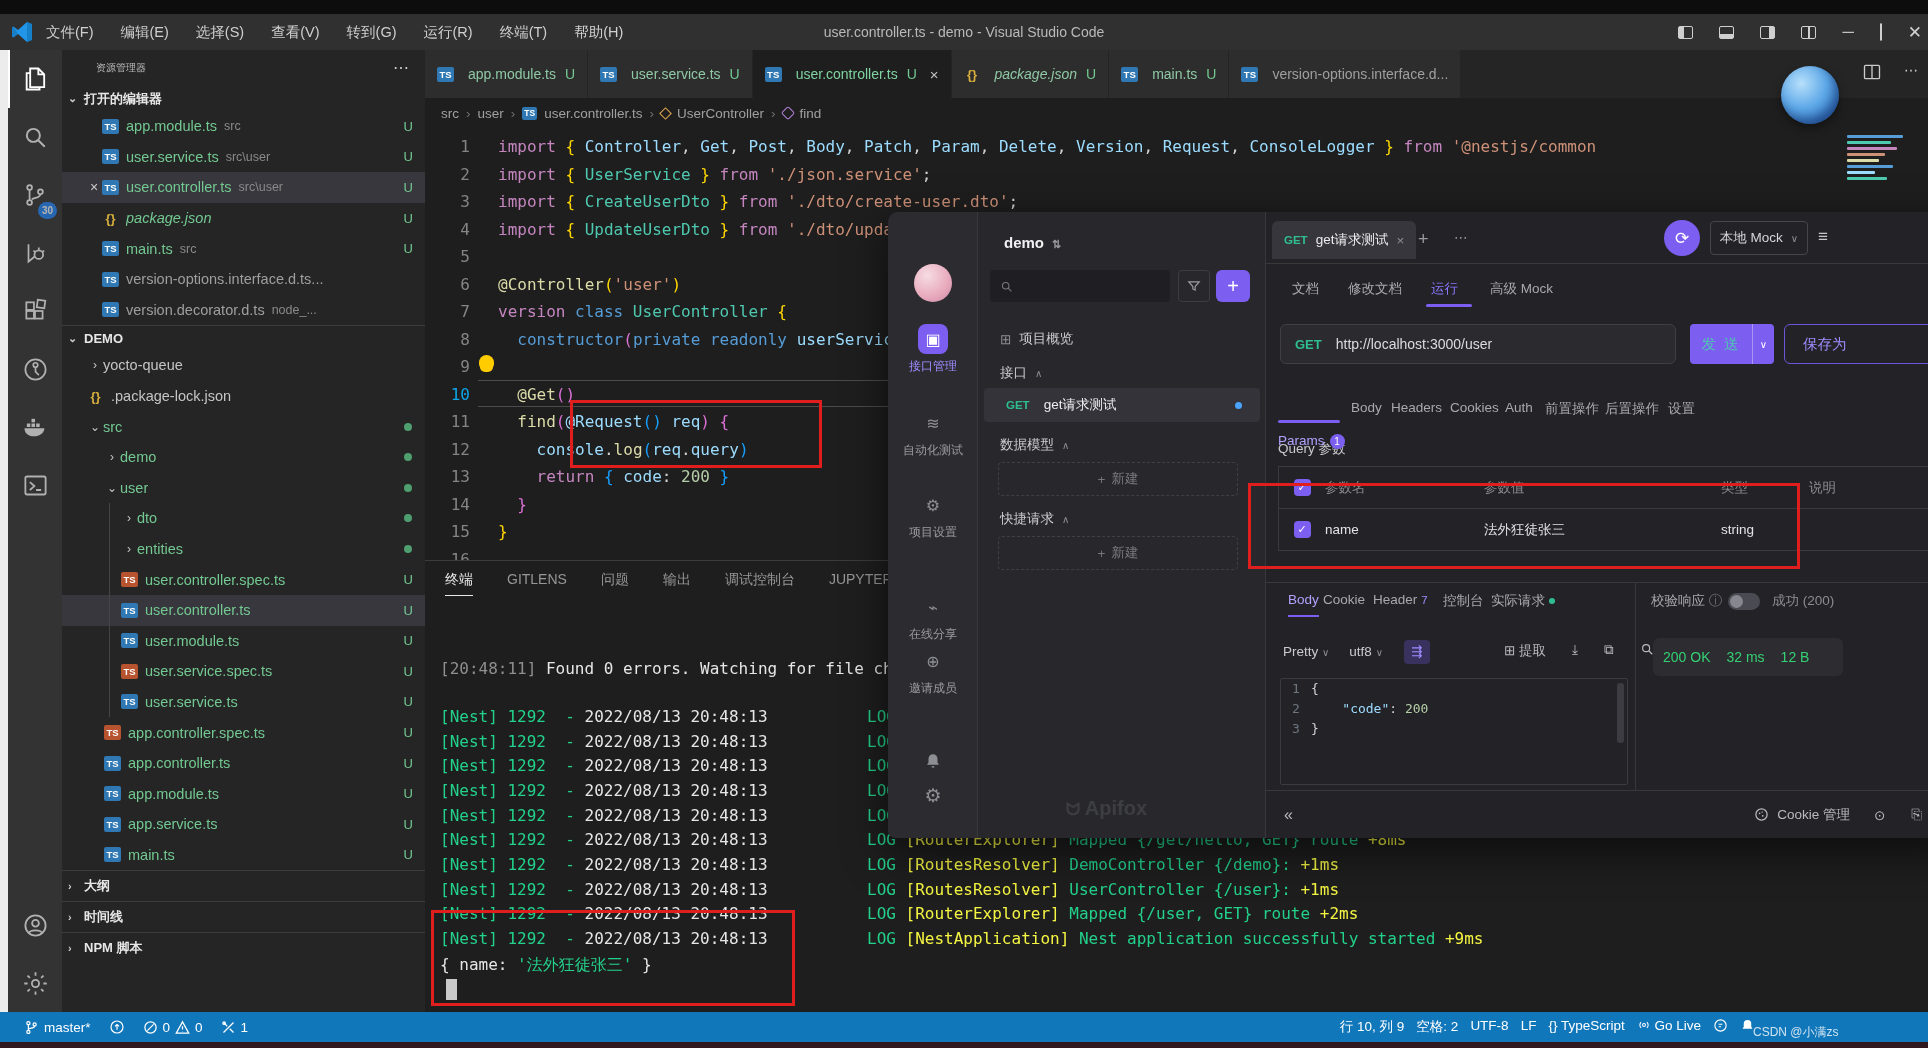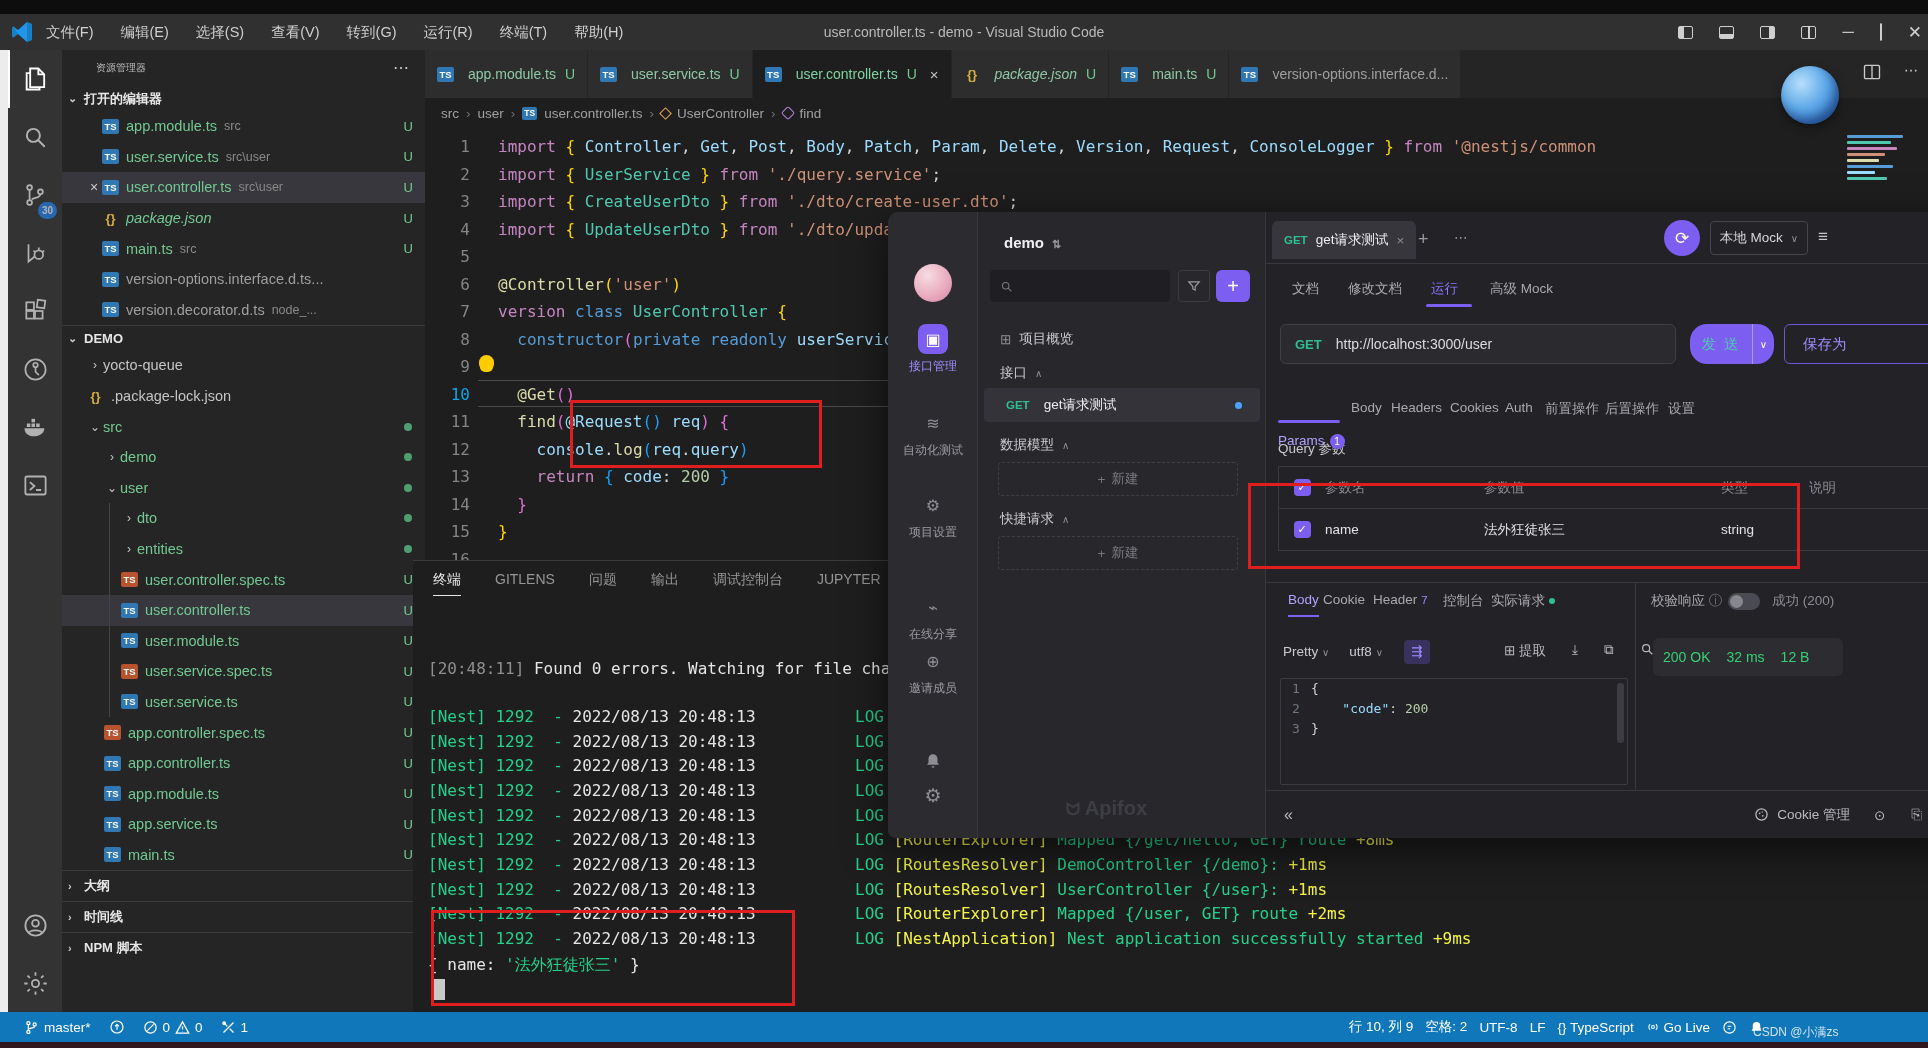--- a/index.html
+++ b/index.html
@@ -67,31 +67,31 @@
 .cl .ct{position:absolute;left:73px}
 .cl.cur .ln{color:#0ea5e9}
 .curline{position:absolute;left:53px;right:0;height:27.5px;border-top:1px solid #4b4b4b;border-bottom:1px solid #4b4b4b}
 .k{color:#c586c0}.b{color:#569cd6}.t{color:#4ec9b0}.v{color:#9cdcfe}.s{color:#ce9178}
 .fn{color:#dcdcaa}.n{color:#b5cea8}.w{color:#d4d4d4}
 .b1{color:#ffd700}.b2{color:#da70d6}.b3{color:#179fff}.cy{color:#9cdcfe}
 #bulb{position:absolute;left:54px;top:352px;width:15px;height:15px;background:#ffcc00;border-radius:50% 50% 40% 40%;box-shadow:0 3px 0 -1px #ffcc00}
 #minimap{left:1845px;top:132px;width:80px;height:80px}
 #minimap div{height:3px;margin:3px 6px 3px 2px;border-radius:1px}
 
-#panel{left:413px;top:560px;width:1503px;height:452px;background:#1e1e1e;border-top:1px solid #3b3b3b}
+#panel{left:425px;top:560px;width:1503px;height:452px;background:#1e1e1e;border-top:1px solid #3b3b3b}
 #ptabs{display:flex;gap:34px;padding:10px 0 0 20px;font-size:14px;color:#969696}
 #ptabs .pt.on{color:#e7e7e7;border-bottom:1.5px solid #e7e7e7;padding-bottom:6px}
 .tline{position:absolute;left:15px;white-space:pre;font-size:16px}
 .tg{color:#23d18b}.ty{color:#f5f543}.tw{color:#e6e6e6}.tgr{color:#8f8f8f}
 .ttail{position:absolute;left:427px;top:0;white-space:pre}
 #cursor{position:absolute;left:21px;width:11px;height:21px;background:#c9c9c9}
 
 #statusbar{left:0;top:1012px;width:1928px;height:30px;background:#1177bb;color:#fff;font-size:13.5px;display:flex;align-items:center;z-index:30}
 #statusbar .sg{display:flex;align-items:center;gap:5px;margin-right:18px}
-#sb-right{position:absolute;right:164px;display:flex;align-items:center;gap:12px}
+#sb-right{position:absolute;right:173px;display:flex;gap:12px}
 #bottomstrip{left:0;top:1042px;width:1928px;height:6px;background:#30181e;z-index:31}
 #watermark{left:1753px;top:1024px;z-index:40;color:rgba(255,255,255,.8);font-size:12px}
 
 #apifox{left:888px;top:212px;width:1072px;height:626px;background:#242428;border-radius:10px 0 0 8px;
  box-shadow:0 12px 44px rgba(0,0,0,.6);z-index:40;font-size:13.5px;color:#c9c9cf}
 #af-side{position:absolute;left:0;top:0;width:90px;height:626px;background:#2b2b30;border-right:1px solid #38383d;border-radius:10px 0 0 8px}
 #af-avatar{position:absolute;left:26px;top:52px;width:38px;height:38px;border-radius:50%;
  background:radial-gradient(circle at 35% 30%,#f6dce2,#e8a9bd 60%,#c987a2)}
 .afnav{position:absolute;left:0;width:90px;text-align:center;font-size:12px;color:#9a9aa0}
 .afnav .chip{width:30px;height:30px;margin:0 auto 4px;border-radius:8px;display:flex;align-items:center;justify-content:center;color:#8d8d94;font-size:16px}
@@ -117,21 +117,21 @@
 #af-tab-dots{position:absolute;left:188px;top:17px;color:#9a9aa0}
 #af-sync{position:absolute;left:398px;top:8px;width:36px;height:36px;border-radius:50%;background:#7c5ef0;color:#fff;display:flex;align-items:center;justify-content:center;font-size:17px}
 #af-mock{position:absolute;left:444px;top:9px;width:98px;height:34px;border:1px solid #45454b;border-radius:4px;display:flex;align-items:center;justify-content:center;gap:8px;color:#d5d5da}
 #af-burger{position:absolute;left:552px;top:15px;color:#c5c5ca;font-size:17px}
 .runtab{position:absolute;top:68px;color:#a8a8ae}
 .runtab.on{color:#8a76ff}
 #af-run-underline{position:absolute;left:160px;top:92px;width:46px;height:3px;background:#7c5ef0;border-radius:2px}
 #af-urlbox{position:absolute;left:14px;top:112px;width:396px;height:40px;background:#2a2a2f;border:1px solid #3f3f45;border-radius:6px;display:flex;align-items:center}
 #af-urlbox .m{color:#2fbf8f;font-weight:bold;font-size:13px;padding:0 14px 0 14px}
 #af-urlbox .u{color:#dcdcde;font-size:14px}
-#af-send{position:absolute;left:424px;top:112px;width:84px;height:40px;background:#7c5ef0;border-radius:17px;color:#fff;display:flex;align-items:center}
+#af-send{position:absolute;left:424px;top:112px;width:84px;height:40px;background:#7c5ef0;border-radius:4px;color:#fff;display:flex;align-items:center}
 #af-send .t{flex:1;text-align:center;font-size:14.5px;letter-spacing:2px}
 #af-send .a{width:22px;border-left:1px solid rgba(255,255,255,.35);height:100%;display:flex;align-items:center;justify-content:center;font-size:10px}
 #af-save{position:absolute;left:518px;top:112px;width:160px;height:40px;border:1px solid #6b57d8;border-radius:6px;color:#a08cff;display:flex;align-items:center;padding-left:18px;font-size:14.5px}
 .reqtab{position:absolute;top:188px;color:#a8a8ae}
 .reqtab.on{color:#b3a1ff}
 .pbadge{display:inline-block;margin-left:5px;background:#7c5ef0;color:#fff;border-radius:50%;width:15px;height:15px;line-height:15px;text-align:center;font-size:10px}
 #af-req-underline{position:absolute;left:12px;top:208px;width:62px;height:3px;background:#7c5ef0;border-radius:2px}
 #af-qlabel{position:absolute;left:12px;top:228px;color:#c9c9cf}
 #af-table{position:absolute;left:12px;top:254px;width:940px;border:1px solid #3a3a3f;border-bottom:none}
 .trow{display:flex;border-bottom:1px solid #3a3a3f;height:42px;align-items:center}
@@ -493,21 +493,21 @@
       <span class="sep">›</span>
       <span class="sym-class"></span>
       <span>UserController</span>
       <span class="sep">›</span>
       <span class="sym-method"></span>
       <span>find</span>
     </div>
 
   <div class="abs mono" id="code">
       <div class="cl"><span class="ln">1</span><span class="ct"><span class="k">import </span><span class="b1">{ </span><span class="v">Controller</span><span class="w">, </span><span class="v">Get</span><span class="w">, </span><span class="v">Post</span><span class="w">, </span><span class="v">Body</span><span class="w">, </span><span class="v">Patch</span><span class="w">, </span><span class="v">Param</span><span class="w">, </span><span class="v">Delete</span><span class="w">, </span><span class="v">Version</span><span class="w">, </span><span class="v rq">Request</span><span class="w">, </span><span class="v">ConsoleLogger</span><span class="b1"> }</span><span class="k"> from </span><span class="s">'@nestjs/common</span></span></div>
-      <div class="cl"><span class="ln">2</span><span class="ct"><span class="k">import </span><span class="b1">{ </span><span class="t">UserService</span><span class="b1"> }</span><span class="k"> from </span><span class="s">'./query.service'</span><span class="w">;</span></span></div>
+      <div class="cl"><span class="ln">2</span><span class="ct"><span class="k">import </span><span class="b1">{ </span><span class="t">UserService</span><span class="b1"> }</span><span class="k"> from </span><span class="s">'./json.service'</span><span class="w">;</span></span></div>
       <div class="cl"><span class="ln">3</span><span class="ct"><span class="k">import </span><span class="b1">{ </span><span class="t">CreateUserDto</span><span class="b1"> }</span><span class="k"> from </span><span class="s">'./dto/create-user.dto'</span><span class="w">;</span></span></div>
       <div class="cl"><span class="ln">4</span><span class="ct"><span class="k">import </span><span class="b1">{ </span><span class="t">UpdateUserDto</span><span class="b1"> }</span><span class="k"> from </span><span class="s">'./dto/update-user.dto'</span><span class="w">;</span></span></div>
       <div class="cl"><span class="ln">5</span><span class="ct"></span></div>
       <div class="cl"><span class="ln">6</span><span class="ct"><span class="fn">@Controller</span><span class="b1">(</span><span class="s">'user'</span><span class="b1">)</span></span></div>
       <div class="cl"><span class="ln">7</span><span class="ct"><span class="k">version </span><span class="b">class </span><span class="t">UserController</span><span class="b1"> {</span></span></div>
       <div class="cl"><span class="ln">8</span><span class="ct"><span class="w">  </span><span class="b">constructor</span><span class="b2">(</span><span class="b">private readonly </span><span class="v">userService</span><span class="w">: </span><span class="t">UserService</span><span class="b2">)</span><span class="w"> {}</span></span></div>
       <div class="cl"><span class="ln">9</span><span class="ct"></span></div>
       <div class="cl cur"><div class="curline" style="top: -1px;"></div><span class="ln">10</span><span class="ct"><span class="w">  </span><span class="fn">@Get</span><span class="b2">()</span></span></div>
       <div class="cl"><span class="ln">11</span><span class="ct"><span class="w">  </span><span class="fn">find</span><span class="b2">(</span><span class="cy">@Request</span><span class="b3">()</span><span class="w"> </span><span class="v">req</span><span class="b2">)</span><span class="b2"> {</span></span></div>
       <div class="cl"><span class="ln">12</span><span class="ct"><span class="w">    </span><span class="v">console</span><span class="w">.</span><span class="fn">log</span><span class="b3">(</span><span class="v">req</span><span class="w">.</span><span class="v">query</span><span class="b3">)</span></span></div>

